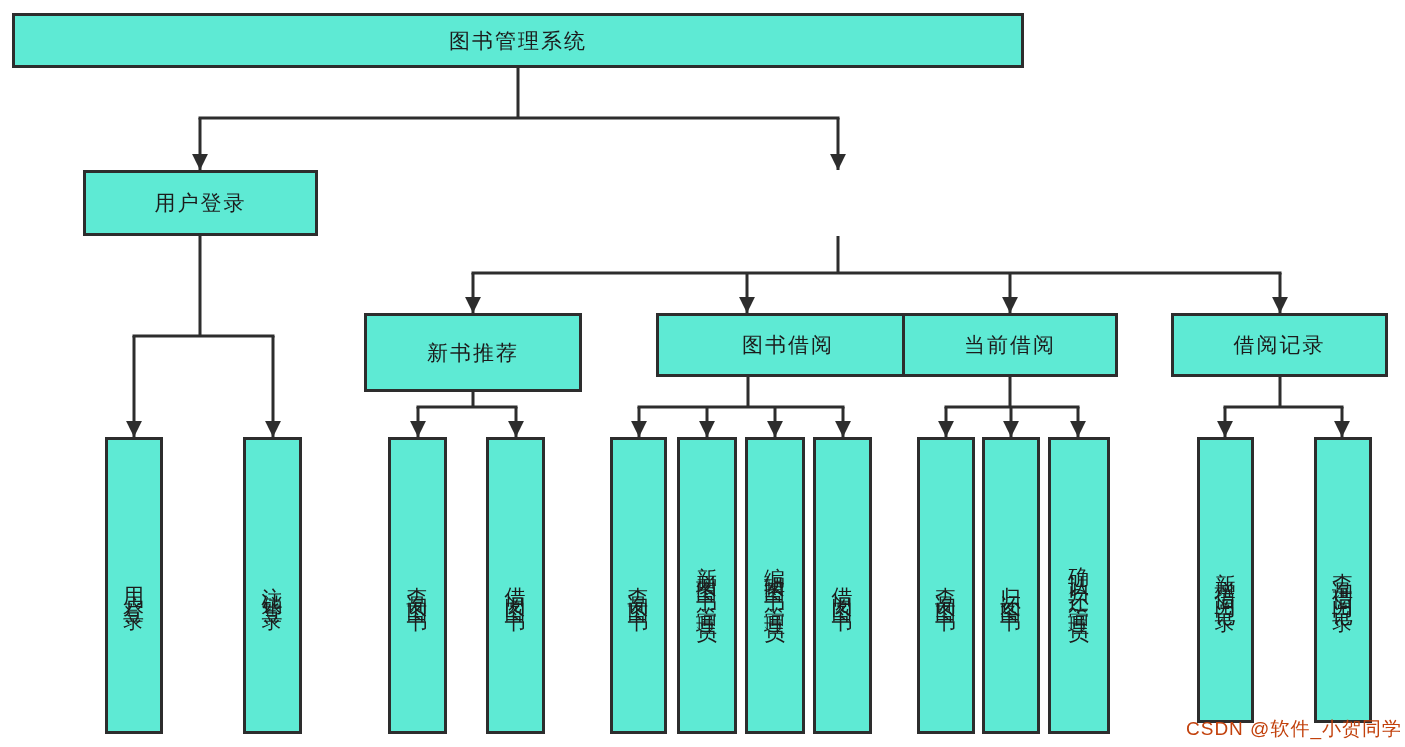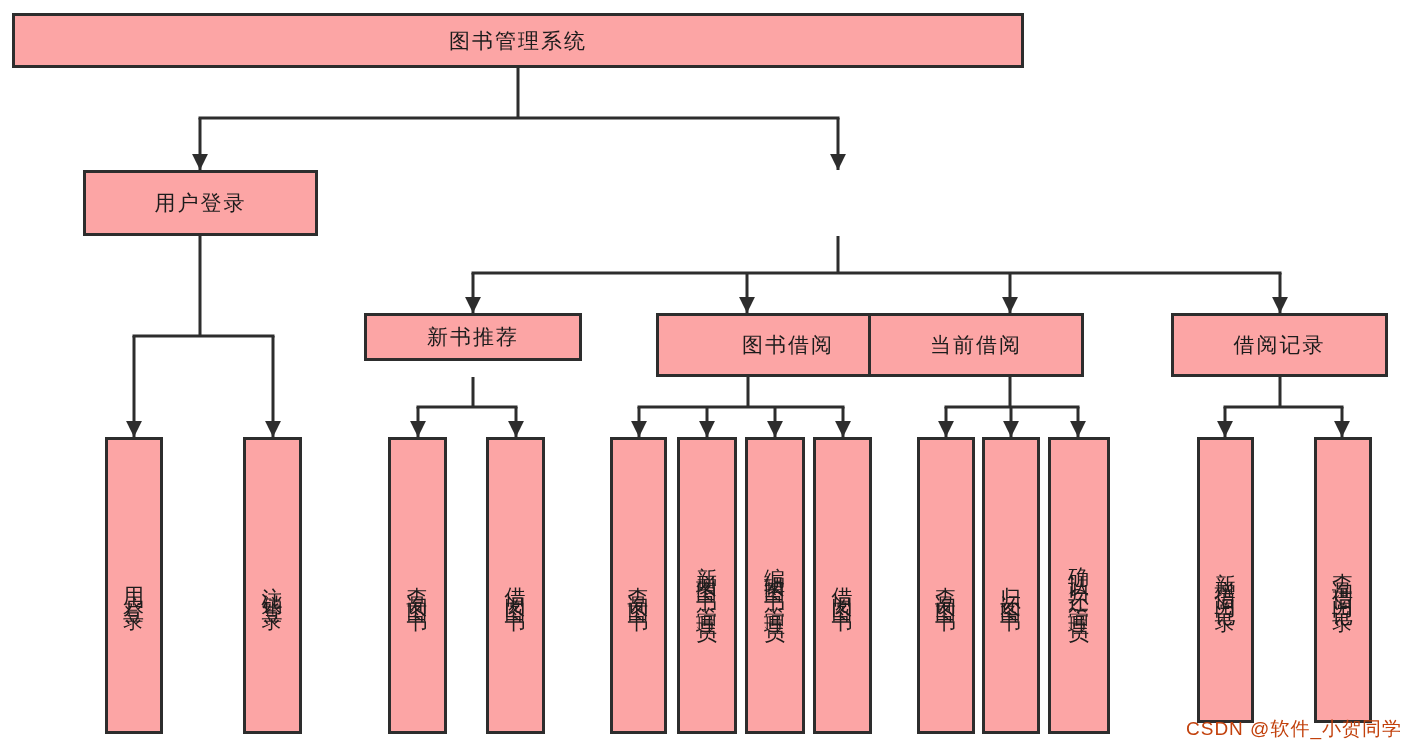--- a/index.html
+++ b/index.html
@@ -3,21 +3,21 @@
 <meta charset="utf-8">
 <style>
   html,body { margin:0; padding:0; background:#ffffff; }
   .canvas {
     position:relative; width:1405px; height:747px; background:#ffffff;
     font-family:"Liberation Sans", sans-serif; overflow:hidden;
   }
   .wires { position:absolute; left:0; top:0; z-index:1; }
   .node {
     position:absolute; z-index:2; box-sizing:border-box;
-    background:#fca5a5; border:3px solid #2d2d2d;
+    background:#5eead4; border:3px solid #2d2d2d;
     display:flex; align-items:center; justify-content:center;
     color:#1c1c1c;
   }
   .node.h span { font-size:21px; letter-spacing:2px; white-space:nowrap; }
   .node.leaf span {
     writing-mode:vertical-lr; text-orientation:mixed;
     font-size:21px; letter-spacing:8px; line-height:1;
   }
   .watermark {
     position:absolute; z-index:5; left:1186px; top:716px;
@@ -73,27 +73,27 @@
   </svg>
 
   <div class="node h" style="left:12px;top:13px;width:1012px;height:55px">
     <span>图书管理系统</span>
   </div>
 
   <div class="node h" style="left:83px;top:170px;width:235px;height:66px">
     <span>用户登录</span>
   </div>
 
-  <div class="node h" style="left:364px;top:313px;width:218px;height:48px">
+  <div class="node h" style="left:364px;top:313px;width:218px;height:79px">
     <span>新书推荐</span>
   </div>
   <div class="node h" style="left:656px;top:313px;width:264px;height:64px">
     <span>图书借阅</span>
   </div>
-  <div class="node h" style="left:868px;top:313px;width:216px;height:64px">
+  <div class="node h" style="left:902px;top:313px;width:216px;height:64px">
     <span>当前借阅</span>
   </div>
   <div class="node h" style="left:1171px;top:313px;width:217px;height:64px">
     <span>借阅记录</span>
   </div>
 
   <div class="node leaf" style="left:105px;top:437px;width:58px;height:297px">
     <span>用户登录</span>
   </div>
   <div class="node leaf" style="left:243px;top:437px;width:59px;height:297px">

